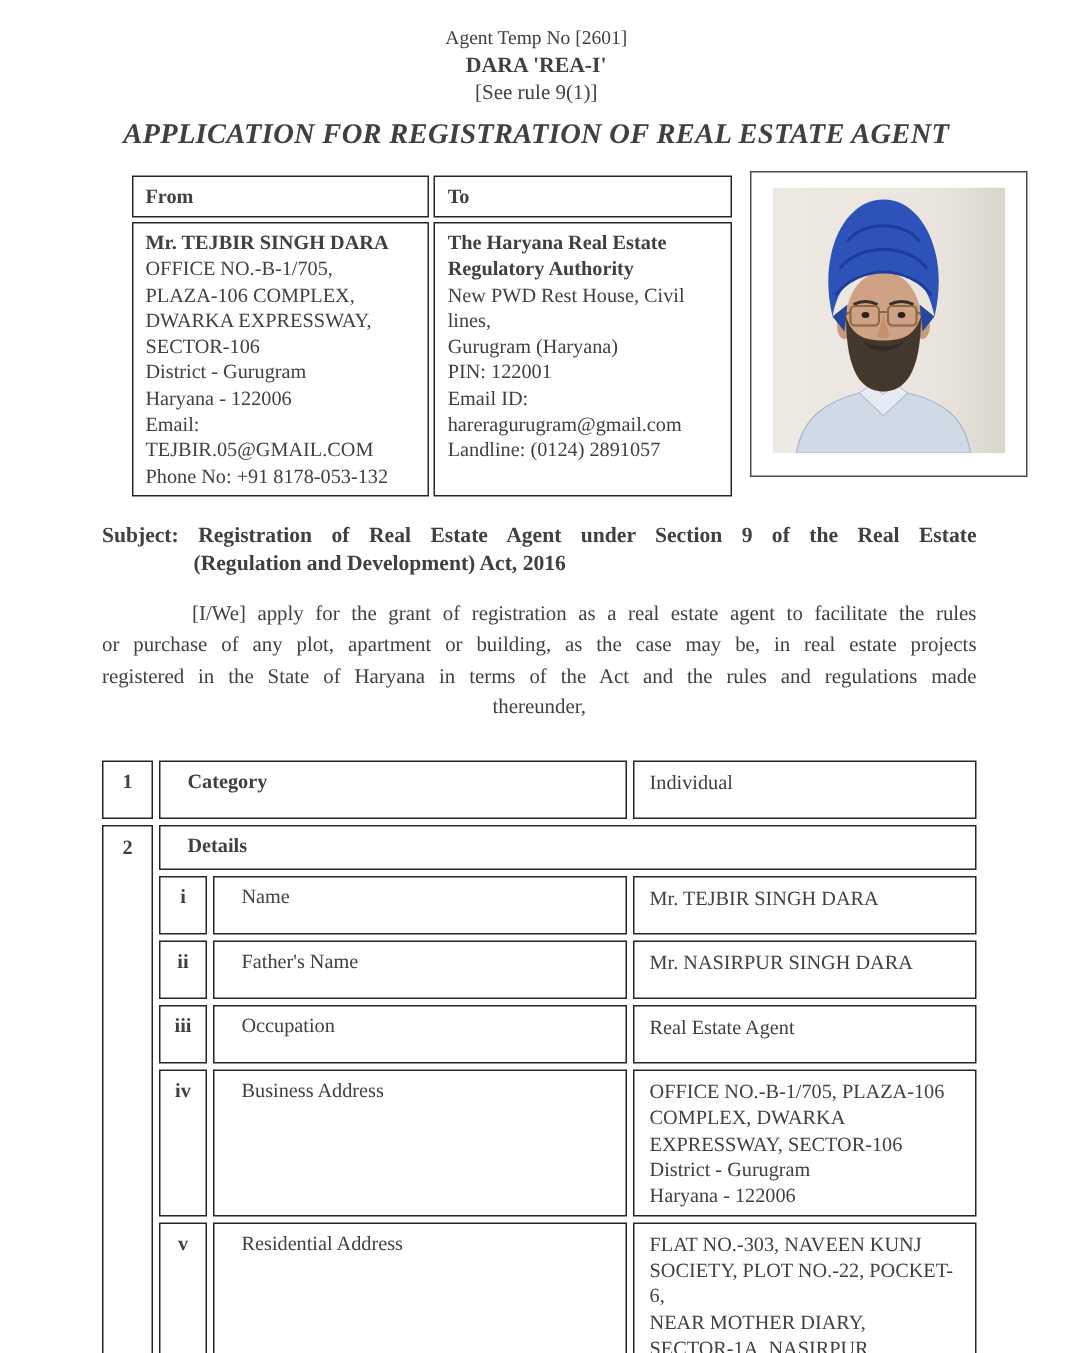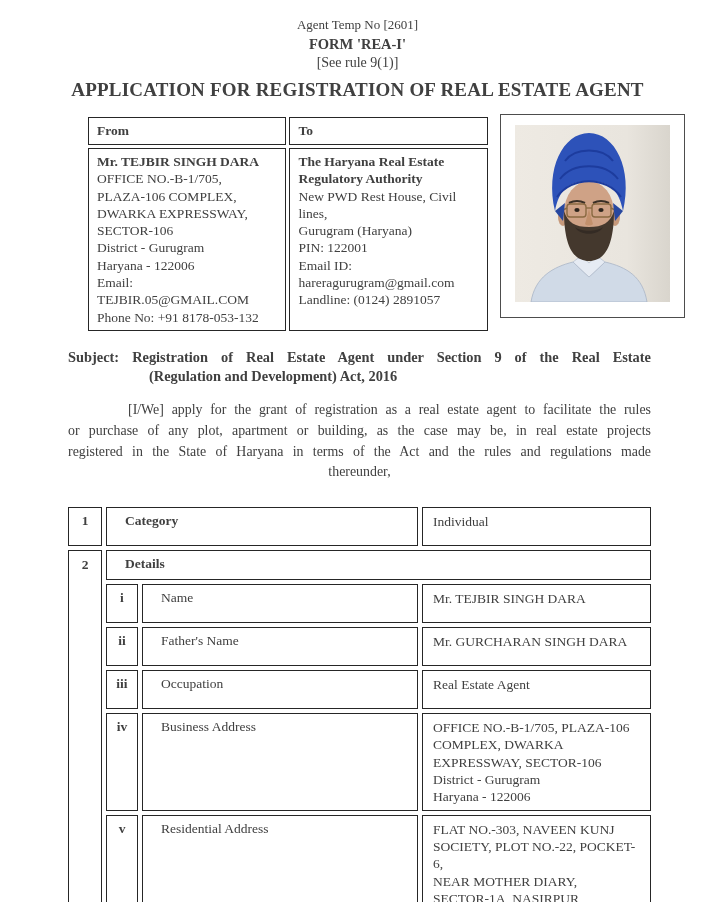--- a/index.html
+++ b/index.html
@@ -6,21 +6,21 @@
   .page{
     width:715px;height:902px;position:relative;overflow:hidden;
     background:#ffffff;color:#404040;
     font-family:"Liberation Serif","DejaVu Serif",serif;
   }
   
   .doc-header{text-align:center;padding-top:17px;}
   .temp-no{font-size:13px;line-height:16px;}
   .form-name{font-size:14.5px;font-weight:bold;line-height:18px;margin-top:2px;}
   .rule-ref{font-size:14px;line-height:18px;margin-top:1px;}
-  .title{font-size:19px;font-weight:bold;margin:7px 0 0;white-space:nowrap;letter-spacing:.2px;}
+  .title{font-size:19px;font-weight:bold;margin:7px 0 0;white-space:nowrap;letter-spacing:.2px;font-style:italic;}
 
   
   table.grid{border-collapse:separate;table-layout:fixed;}
   table.grid td,table.grid th{
     border:1.5px solid #262626;font-size:13.5px;line-height:17.3px;
     padding:4px 8px;text-align:left;vertical-align:top;background:#fff;
   }
   .b{font-weight:bold;}
   .pre{white-space:pre-line;}
 
@@ -29,21 +29,21 @@
   table.from-to{border-spacing:3px;width:406px;}
   .from-to th{font-weight:bold;height:18px;vertical-align:middle;font-size:13.5px;}
   .from-to td{height:156px;}
 
   .photo-frame{margin-left:9px;border:1.5px solid #4d4d4d;padding:10px 14px 15px;background:#fff;}
   .photo-frame svg{display:block;}
 
   
   .subject{margin:14px 0 0 68px;width:583px;font-weight:bold;font-size:14.4px;line-height:19.5px;}
   .subject .line1{text-align:justify;text-align-last:justify;}
-  .subject .line2{margin-left:81px;}
+  .subject .line2{margin-left:61px;}
   .application{margin:13px 0 0 68px;width:583px;font-size:13.9px;line-height:20.8px;}
   .application .jline{text-align:justify;text-align-last:justify;}
   .application .first{padding-left:60px;}
   .application .last{text-align:center;}
 
   
   .main-wrap{position:relative;margin:20px 0 0 64px;width:591px;}
   table.main{border-spacing:4px;width:591px;}
   .main td{vertical-align:middle;}
   .main .num{text-align:center;font-weight:bold;padding:4px 2px;}
@@ -57,21 +57,21 @@
   .r-v td{height:100px;}
   .no-bottom{border-bottom:none;}
 </style>
 </head>
 <body>
 
 <div class="page">
 
   <div class="doc-header">
     <div class="temp-no">Agent Temp No [2601]</div>
-    <div class="form-name">FORM 'REA-I'</div>
+    <div class="form-name">DARA 'REA-I'</div>
     <div class="rule-ref">[See rule 9(1)]</div>
     <div class="title">APPLICATION FOR REGISTRATION OF REAL ESTATE AGENT</div>
   </div>
 
   <div class="top-section">
     <table class="grid from-to">
       <colgroup>
           <col style="width:198px">
           <col style="width:198px">
         </colgroup>
@@ -181,21 +181,21 @@
         <td class="b lbl" colspan="3">Details</td>
       </tr>
       <tr class="r-s">
         <td class="num">i</td>
         <td class="lbl">Name</td>
         <td class="val">Mr. TEJBIR SINGH DARA</td>
       </tr>
       <tr class="r-s">
         <td class="num">ii</td>
         <td class="lbl">Father's Name</td>
-        <td class="val">Mr. GURCHARAN SINGH DARA</td>
+        <td class="val">Mr. NASIRPUR SINGH DARA</td>
       </tr>
       <tr class="r-s">
         <td class="num">iii</td>
         <td class="lbl">Occupation</td>
         <td class="val">Real Estate Agent</td>
       </tr>
       <tr class="r-iv">
         <td class="num">iv</td>
         <td class="lbl">Business Address</td>
         <td class="val">OFFICE NO.-B-1/705, PLAZA-106

